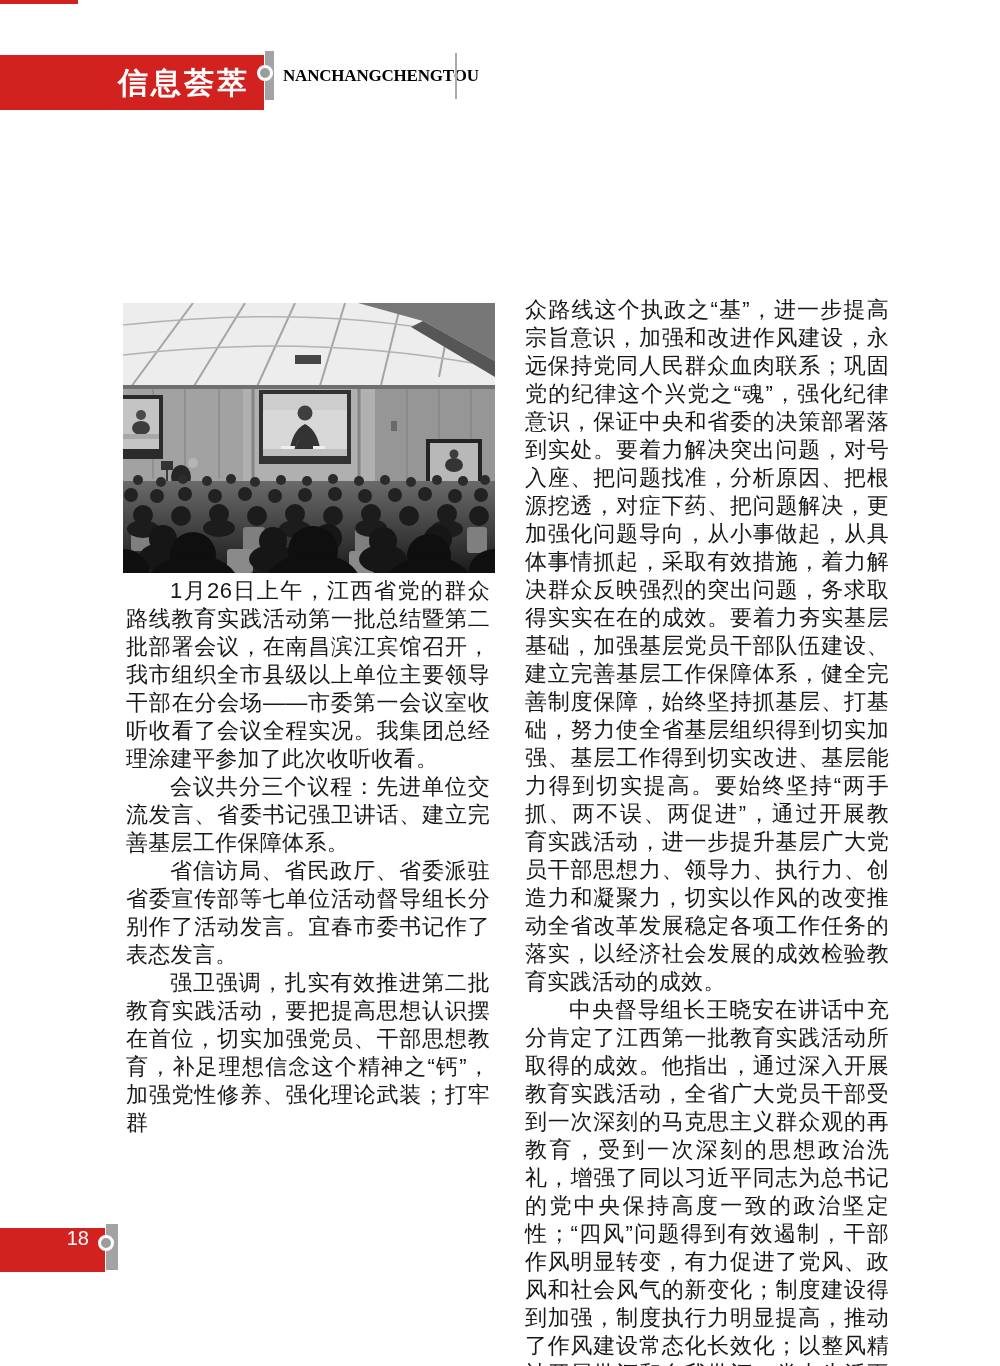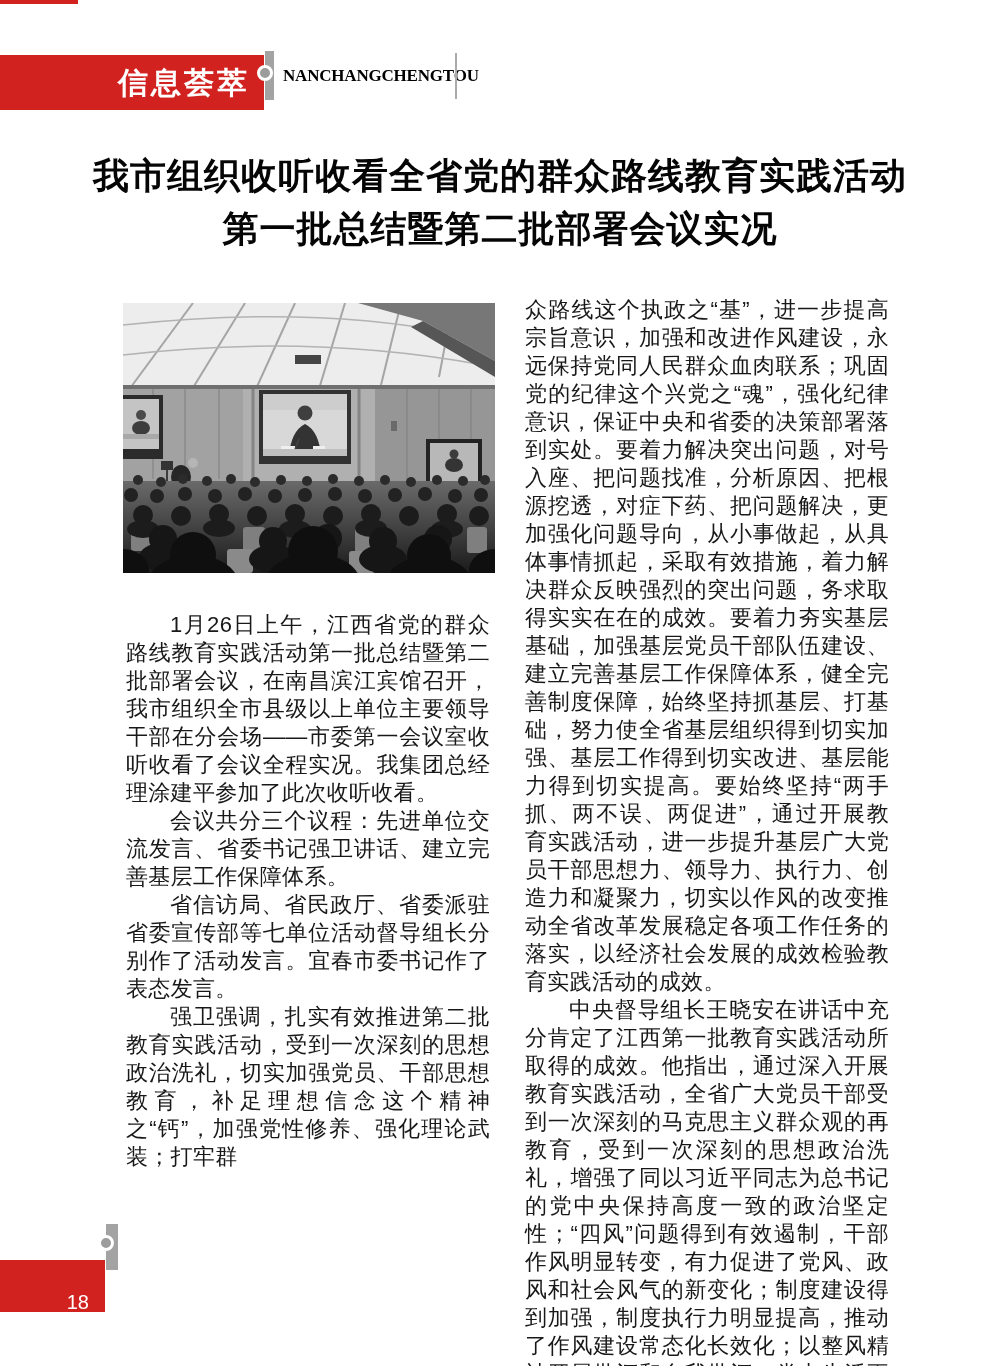--- a/index.html
+++ b/index.html
@@ -48,29 +48,28 @@
     position:absolute; left:123px; top:303px; width:372px; height:270px;
     background:#8c8c8c; overflow:hidden;
   }
   .photo svg { display:block; width:100%; height:100%; }
 
   
   .col { position:absolute; width:364px; font-size:22px; line-height:28px;
     letter-spacing:0.3px; text-align:justify; text-justify:inter-character; color:#181818; }
   .col p { text-indent:2em; }
   .col p.cont { text-indent:0; }
-  .col-left  { left:126px; top:611px; }
+  .col-left  { left:126px; top:577px; }
   .col-right { left:525px; top:296px; }
 
   
   .footer-redbar {
-    position:absolute; left:0; top:1228px; width:105px; height:52px;
-    background:var(--red); display:flex; align-items:flex-end; justify-content:flex-end;
+    position:absolute; left:0; top:1228px; width:105px; height:44px;
+    background:var(--red); display:flex; align-items:flex-start; justify-content:flex-end;
     padding-right:16px;
-    margin-top:32px;
   }
   .page-number { color:#ffffff; font-size:20px; line-height:1; font-family:"Liberation Sans", sans-serif; }
   .footer-graybar { position:absolute; left:106px; top:1224px; width:12px; height:46px; background:var(--gray); }
   .footer-circle {
     position:absolute; left:98px; top:1235px; width:16px; height:16px;
     background:#9c9c9c; border:3px solid #ffffff; border-radius:50%;
   }
 </style>
 </head>
 <body>
@@ -80,24 +79,20 @@
   <div class="top-corner-line"></div>
 
   <div class="header-redbar">
     <span class="header-label">信息荟萃</span>
   </div>
   <div class="header-graybar"></div>
   <div class="header-circle"></div>
   <div class="masthead">NANCHANGCHENGTOU</div>
   <div class="header-endline"></div>
 
-  <div class="article-title">
-    <div>我市组织收听收看全省党的群众路线教育实践活动</div>
-    <div>第一批总结暨第二批部署会议实况</div>
-  </div>
 
   <figure class="photo">
     <svg viewBox="0 0 372 270" preserveAspectRatio="none">
       <defs>
         <linearGradient id="audGrad" x1="0" y1="0" x2="0" y2="1">
           <stop offset="0" stop-color="#6a6a6a"></stop>
             <stop offset="1" stop-color="#1b1b1b"></stop>
         </linearGradient>
       </defs>
 
@@ -234,21 +229,21 @@
         <ellipse cx="0" cy="268" rx="26" ry="22"></ellipse>
           <ellipse cx="372" cy="268" rx="26" ry="22"></ellipse>
       </g>
     </svg>
   </figure>
 
   <div class="col col-left">
     <p>1月26日上午，江西省党的群众路线教育实践活动第一批总结暨第二批部署会议，在南昌滨江宾馆召开，我市组织全市县级以上单位主要领导干部在分会场——市委第一会议室收听收看了会议全程实况。我集团总经理涂建平参加了此次收听收看。</p>
     <p>会议共分三个议程：先进单位交流发言、省委书记强卫讲话、建立完善基层工作保障体系。</p>
     <p>省信访局、省民政厅、省委派驻省委宣传部等七单位活动督导组长分别作了活动发言。宜春市委书记作了表态发言。</p>
-    <p>强卫强调，扎实有效推进第二批教育实践活动，受到一次深刻的思想政治洗礼，切实加强党员、干部思想教育，补足理想信念这个精神之“钙”，加强党性修养、强化理论武装；打牢群</p>
+    <p>强卫强调，扎实有效推进第二批教育实践活动，要把提高思想认识摆在首位，切实加强党员、干部思想教育，补足理想信念这个精神之“钙”，加强党性修养、强化理论武装；打牢群</p>
   </div>
 
   <div class="col col-right">
     <p class="cont">众路线这个执政之“基”，进一步提高宗旨意识，加强和改进作风建设，永远保持党同人民群众血肉联系；巩固党的纪律这个兴党之“魂”，强化纪律意识，保证中央和省委的决策部署落到实处。要着力解决突出问题，对号入座、把问题找准，分析原因、把根源挖透，对症下药、把问题解决，更加强化问题导向，从小事做起，从具体事情抓起，采取有效措施，着力解决群众反映强烈的突出问题，务求取得实实在在的成效。要着力夯实基层基础，加强基层党员干部队伍建设、建立完善基层工作保障体系，健全完善制度保障，始终坚持抓基层、打基础，努力使全省基层组织得到切实加强、基层工作得到切实改进、基层能力得到切实提高。要始终坚持“两手抓、两不误、两促进”，通过开展教育实践活动，进一步提升基层广大党员干部思想力、领导力、执行力、创造力和凝聚力，切实以作风的改变推动全省改革发展稳定各项工作任务的落实，以经济社会发展的成效检验教育实践活动的成效。</p>
     <p>中央督导组长王晓安在讲话中充分肯定了江西第一批教育实践活动所取得的成效。他指出，通过深入开展教育实践活动，全省广大党员干部受到一次深刻的马克思主义群众观的再教育，受到一次深刻的思想政治洗礼，增强了同以习近平同志为总书记的党中央保持高度一致的政治坚定性；“四风”问题得到有效遏制，干部作风明显转变，有力促进了党风、政风和社会风气的新变化；制度建设得到加强，制度执行力明显提高，推动了作风建设常态化长效化；以整风精神开展批评和自我批评，党内生活更加严格，增强了领导班子发现和解决自身问题的能力；作风建设有力推动了经济社会发展，为全面深化改革提供了</p>
   </div>
 
   <div class="footer-redbar">
     <span class="page-number">18</span>
   </div>

